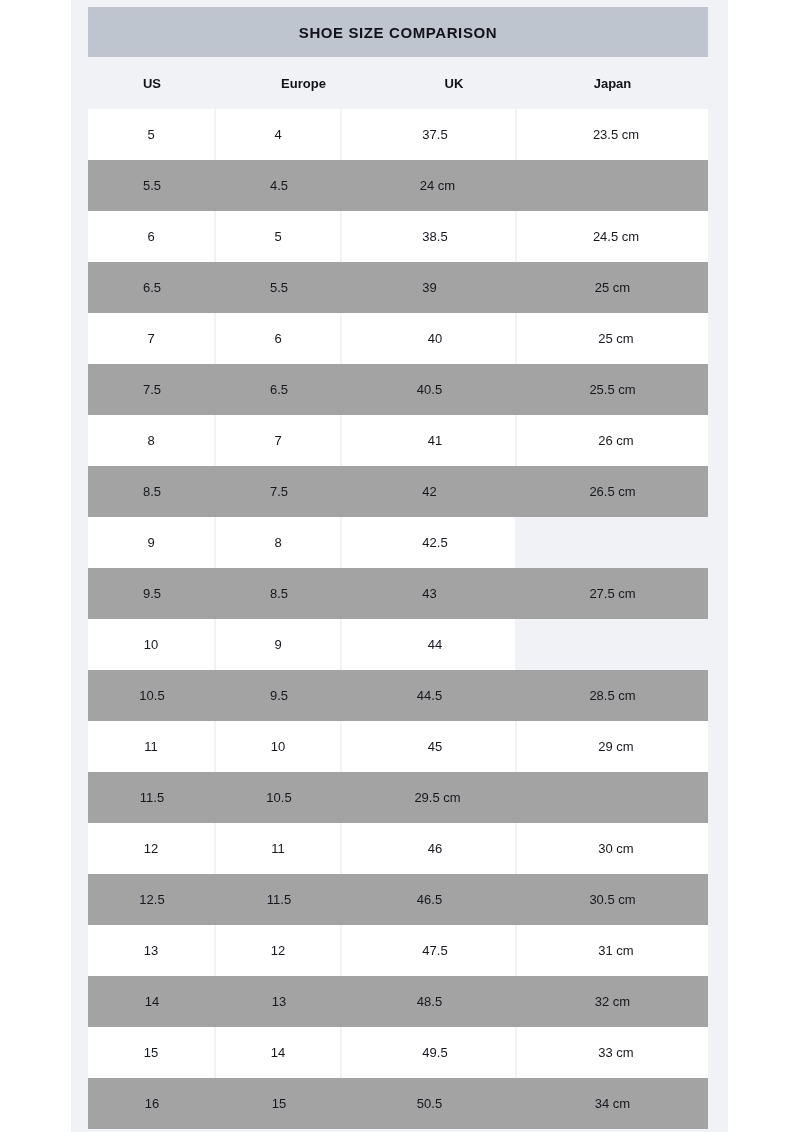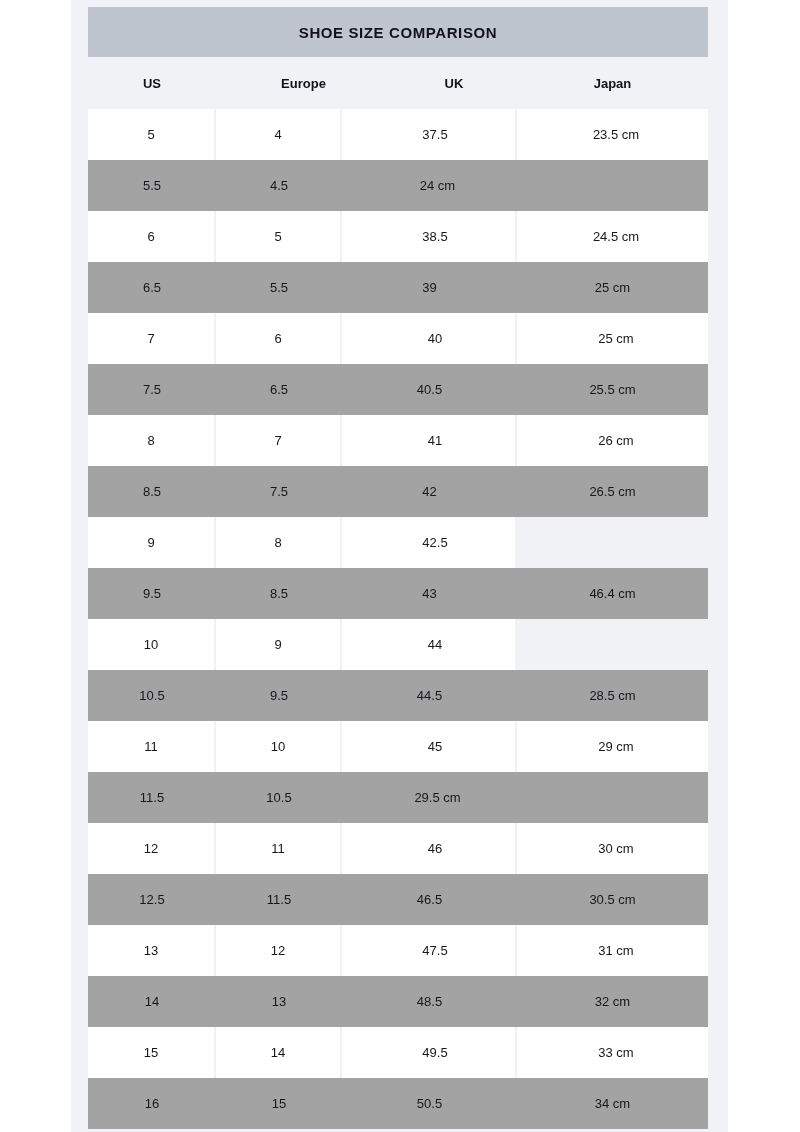--- a/index.html
+++ b/index.html
@@ -174,21 +174,21 @@
           </div>
           <div class="data-row odd">
             <div class="data-cell c0">9</div>
             <div class="data-cell c1">8</div>
             <div class="data-cell c2">42.5</div>
           </div>
           <div class="data-row even">
             <div class="data-cell c0">9.5</div>
             <div class="data-cell c1">8.5</div>
             <div class="data-cell c2">43</div>
-            <div class="data-cell c3">46.4 cm</div>
+            <div class="data-cell c3">27.5 cm</div>
           </div>
           <div class="data-row odd">
             <div class="data-cell c0">10</div>
             <div class="data-cell c1">9</div>
             <div class="data-cell c2">44</div>
           </div>
           <div class="data-row even">
             <div class="data-cell c0">10.5</div>
             <div class="data-cell c1">9.5</div>
             <div class="data-cell c2">44.5</div>

